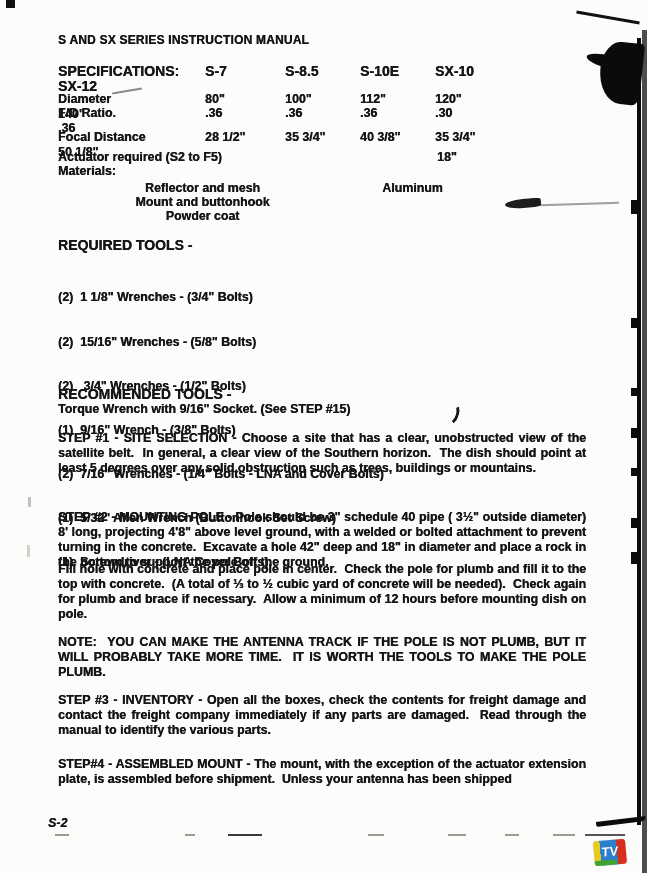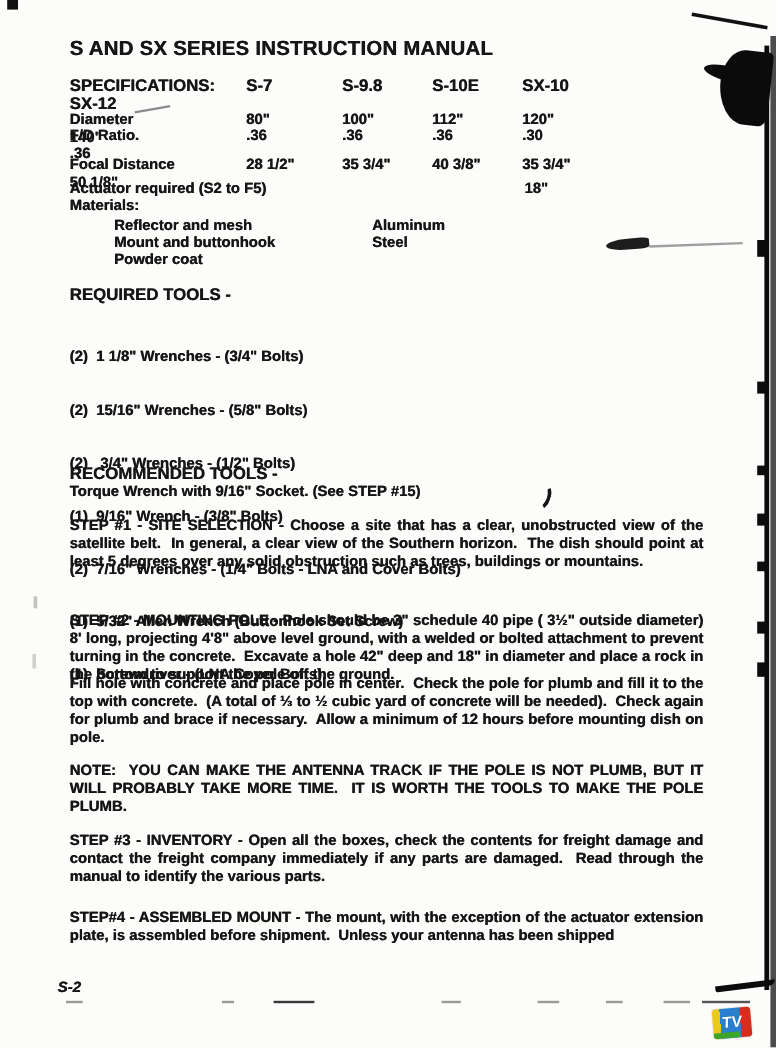--- a/index.html
+++ b/index.html
@@ -10,30 +10,30 @@
     color:#161616;
   }
   .abs{position:absolute;}
   .ink{
     font-weight:700;
     font-size:12.4px;
     line-height:15px;
     text-shadow:0.35px 0 0 currentColor;
     white-space:pre-wrap;
   }
-  .title{font-size:17px;letter-spacing:.2px;}
+  .title{font-size:12px;letter-spacing:.2px;}
   .heading{font-size:14px;}
   .para{left:58px;width:528px;text-align:justify;}
   .spec-row{
     left:58px;display:grid;
     grid-template-columns:147px 80px 75px 75px 75px;
     width:560px;
   }
   .spec-row .lbl{grid-column:1;}
-  .mat-row{left:95px;display:grid;grid-template-columns:215px auto;width:420px;}
+  .mat-row{left:95px;display:grid;grid-template-columns:215px auto;width:420px;text-align:center;}
   .tools{left:58px;line-height:14.7px;}
   .tools div{white-space:pre;}
   .pagenum{left:48px;top:816px;font-style:italic;}
 
   
   .edge-gray{right:0;top:30px;width:5px;height:843px;background:#4d4d4d;}
   .edge-line{left:637px;top:38px;width:4px;height:787px;background:#0b0b0b;}
   .blob-top{left:600px;top:42px;width:42px;height:62px;background:#0b0b0b;
     border-radius:45% 8% 18% 55%;transform:rotate(6deg);}
   .blob-top2{left:586px;top:56px;width:50px;height:13px;background:#0b0b0b;
@@ -68,21 +68,21 @@
   }
 </style>
 </head>
 <body>
 
 <div class="abs ink title" style="left:58px;top:33px;">S AND SX SERIES INSTRUCTION MANUAL</div>
 
 <div class="abs ink heading spec-row" style="top:64px;">
   <span class="lbl">SPECIFICATIONS:</span>
   <span>S-7</span>
-  <span>S-9.8</span>
+  <span>S-8.5</span>
   <span>S-10E</span>
   <span>SX-10</span>
   <span>SX-12</span>
 </div>
 
 <div class="abs ink spec-row" style="top:92px;">
   <span class="lbl">Diameter</span>
   <span>80"</span>
   <span>100"</span>
   <span>112"</span>
@@ -111,21 +111,20 @@
 <div class="abs ink" style="left:58px;top:150px;">Actuator required (S2 to F5)</div>
 <div class="abs ink" style="left:437px;top:150px;">18"</div>
 <div class="abs ink" style="left:58px;top:164px;">Materials:</div>
 
 <div class="abs ink mat-row" style="top:181px;">
   <span>Reflector and mesh</span>
   <span>Aluminum</span>
 </div>
 <div class="abs ink mat-row" style="top:195px;">
   <span>Mount and buttonhook</span>
-  <span>Steel</span>
 </div>
 <div class="abs ink mat-row" style="top:209px;">
   <span>Powder coat</span>
 </div>
 
 <div class="abs ink heading" style="left:58px;top:238px;">REQUIRED TOOLS -</div>
 <div class="abs ink tools" style="top:261px;">
   <div>(2)  1 1/8" Wrenches - (3/4" Bolts)</div>
   <div>(2)  15/16" Wrenches - (5/8" Bolts)</div>
   <div>(2)   3/4" Wrenches - (1/2" Bolts)</div>

